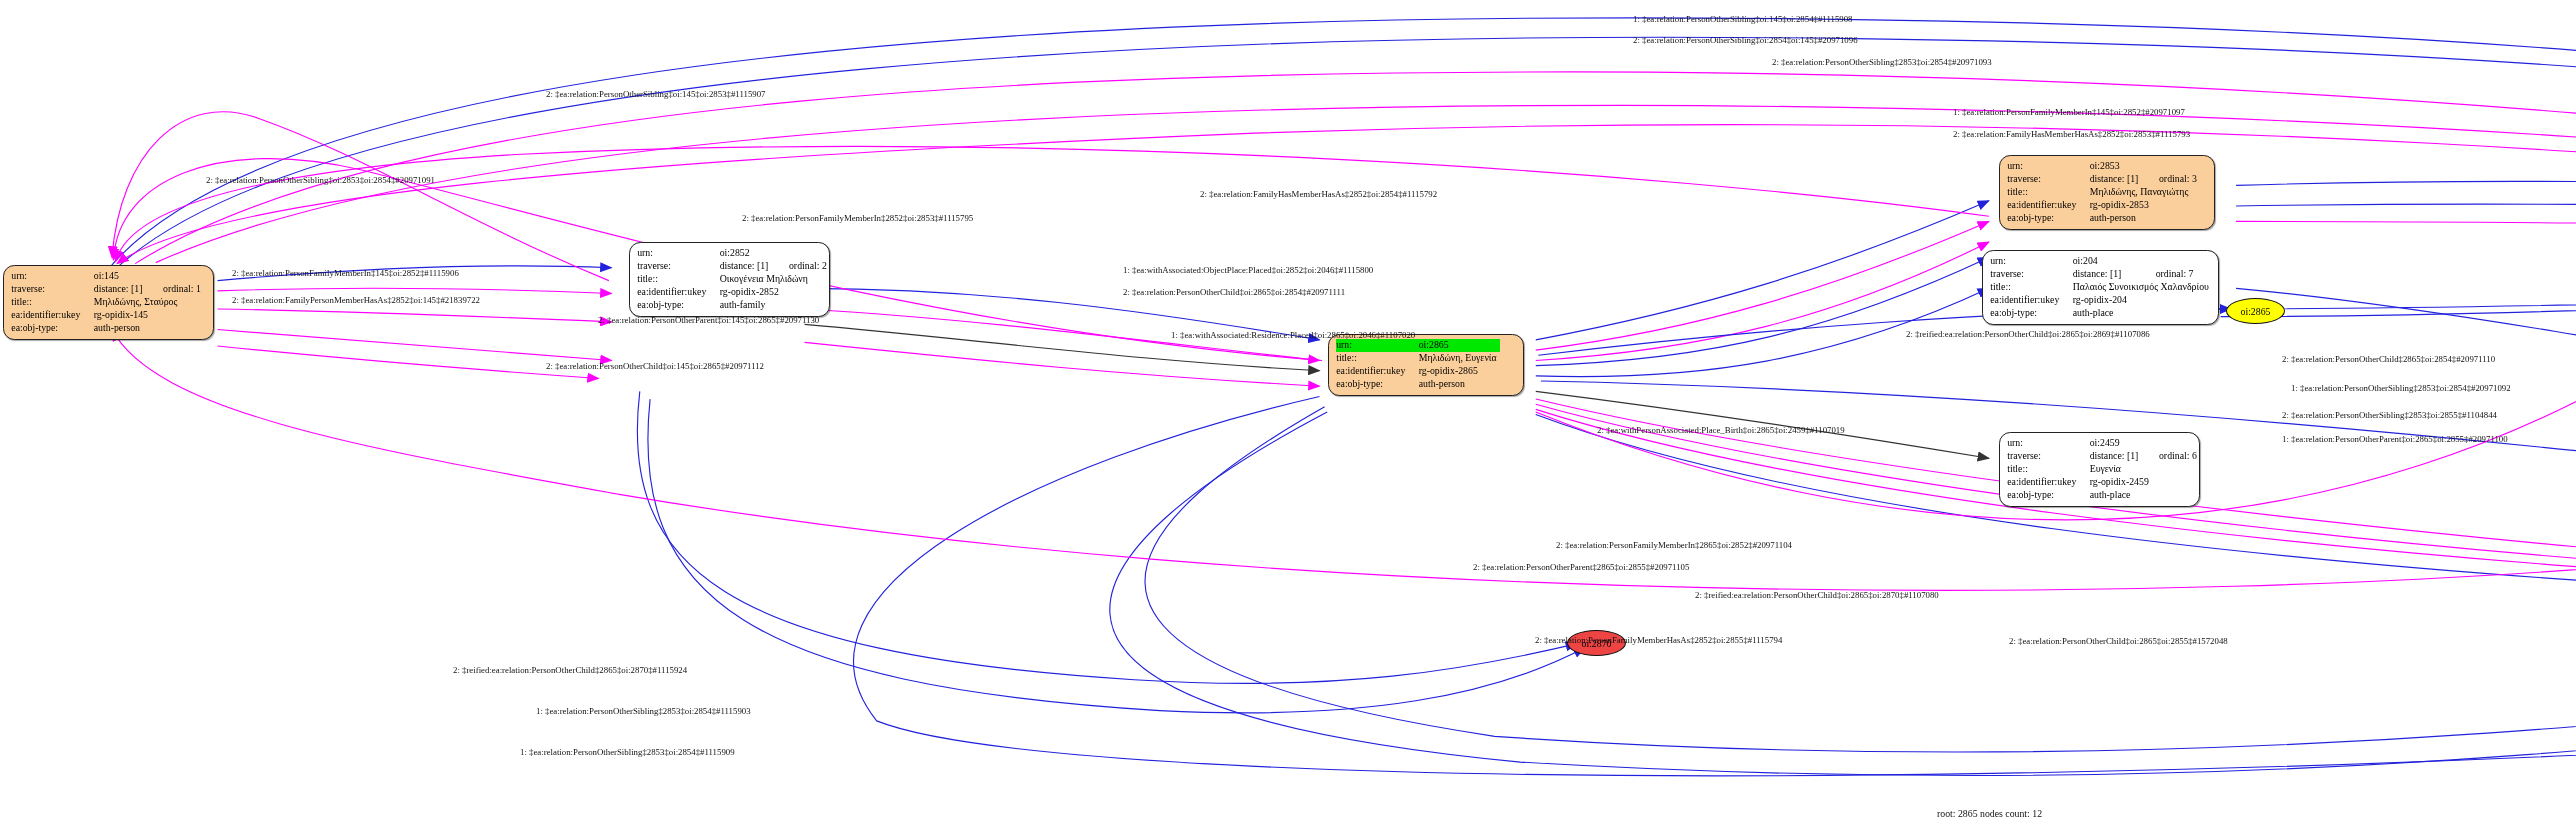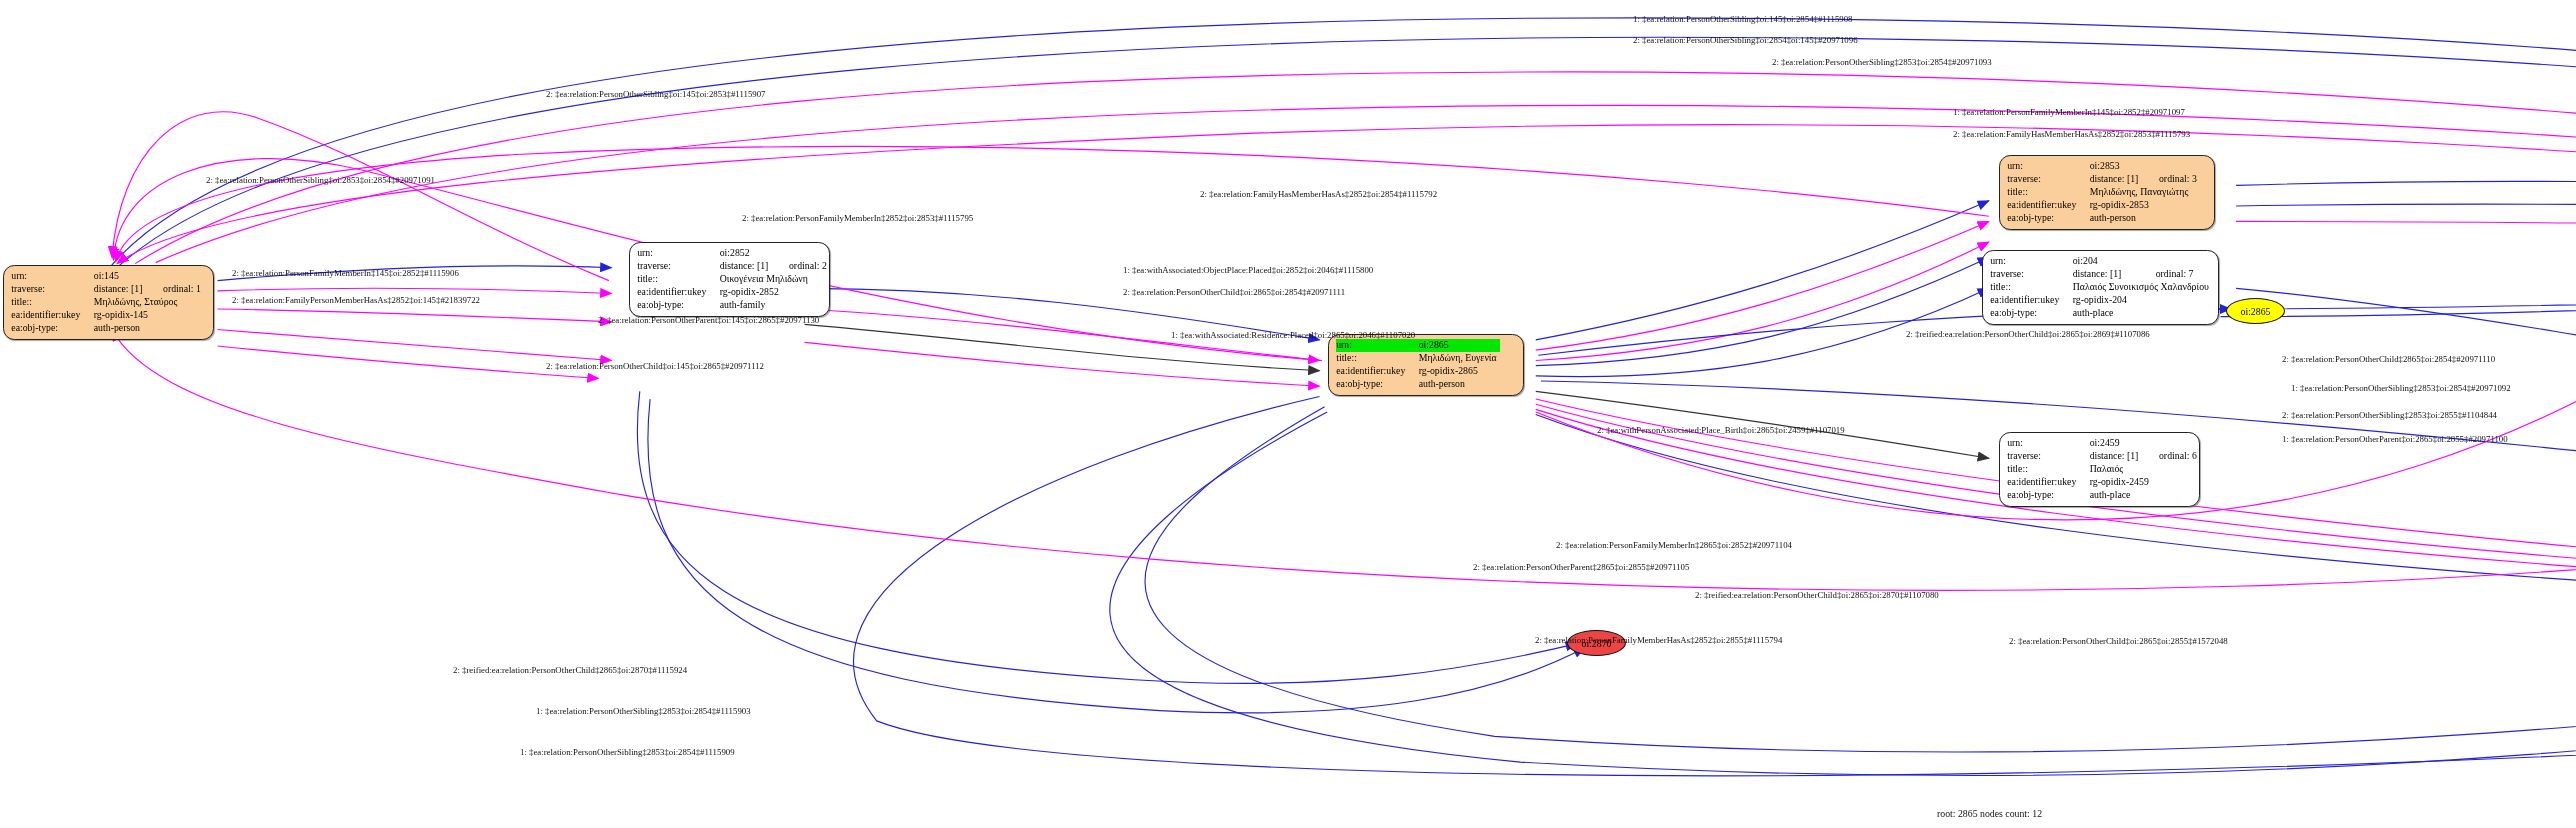--- a/index.html
+++ b/index.html
@@ -249,21 +249,21 @@
             <td class="k">urn:</td>
             <td>oi:2459</td>
           </tr>
       <tr>
             <td class="k">traverse:</td>
             <td>distance: [1]</td>
             <td class="v2">ordinal: 6</td>
           </tr>
       <tr>
             <td class="k">title::</td>
-            <td colspan="2">Παλαιός</td>
+            <td colspan="2">Ευγενία</td>
           </tr>
       <tr>
             <td class="k">ea:identifier:ukey</td>
             <td colspan="2">rg-opidix-2459</td>
           </tr>
       <tr>
             <td class="k">ea:obj-type:</td>
             <td colspan="2">auth-place</td>
           </tr>
     </tbody>

